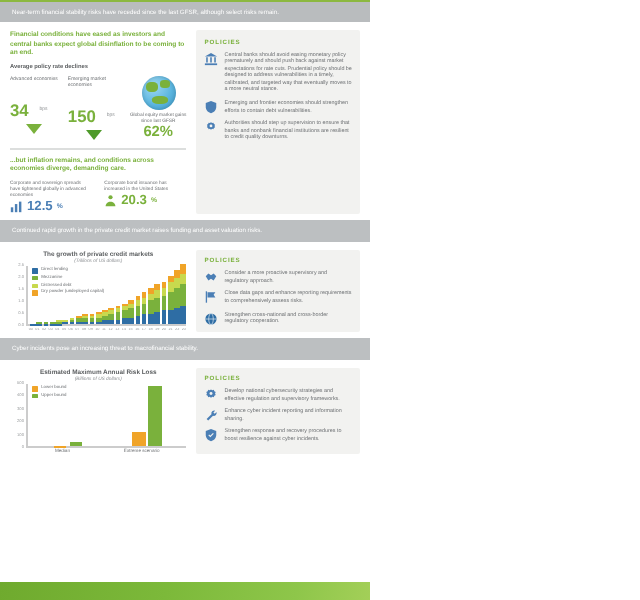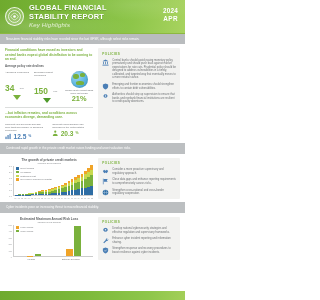--- a/index.html
+++ b/index.html
@@ -189,38 +189,20 @@
   .footer {
     position: absolute; left: 0; right: 0; bottom: 0; height: 9px;
     background: linear-gradient(100deg, #6faa2e 0%, #7cb93a 45%, #8ec64a 80%, #a3cf58 100%);
   }
 </style>
 </head>
 <body>
 
 <div class="page">
 
-  <div class="header">
-    <div class="logo">
-      <svg viewBox="0 0 24 24" aria-hidden="true">
-        <circle cx="12" cy="12" r="11" fill="none" stroke="#ffffff" stroke-width="1.4"></circle>
-        <path d="M5 12c2-4 5-6 7-6s5 2 7 6c-2 4-5 6-7 6s-5-2-7-6z" fill="none" stroke="#ffffff" stroke-width="1.1"></path>
-        <circle cx="12" cy="12" r="2.4" fill="#ffffff"></circle>
-      </svg>
-    </div>
-    <div class="title-block">
-      <div class="t-line1">GLOBAL FINANCIAL</div>
-      <div class="t-line2">STABILITY REPORT</div>
-      <div class="t-sub">Key Highlights</div>
-    </div>
-    <div class="header-date">
-      <div class="hd-year">2024</div>
-      <div class="hd-month">APR</div>
-    </div>
-  </div>
 
   <div class="banner">Near-term financial stability risks have receded since the last GFSR, although select risks remain.</div>
 
   <div class="section">
     <div class="col-left">
       <div class="lede">Financial conditions have eased as investors and central banks expect global disinflation to be coming to an end.</div>
       <div class="sub-h">Average policy rate declines</div>
 
       <div class="stat-row">
         <div class="stat">
@@ -239,21 +221,21 @@
           </div>
           <div class="arrow-dn dark"></div>
         </div>
         <div class="globe-wrap">
           <div class="globe">
               <i></i>
               <i></i>
               <i></i>
             </div>
           <div class="globe-cap">Global equity market gains since last GFSR</div>
-          <div class="pct-big">21%</div>
+          <div class="pct-big">62%</div>
         </div>
       </div>
 
       <div class="divider"></div>
       <div class="lede">...but inflation remains, and conditions across economies diverge, demanding care.</div>
 
       <div class="mini-stats">
         <div class="mini">
           <div class="mini-cap">Corporate and sovereign spreads have tightened globally in advanced economies</div>
           <div class="mini-line">

